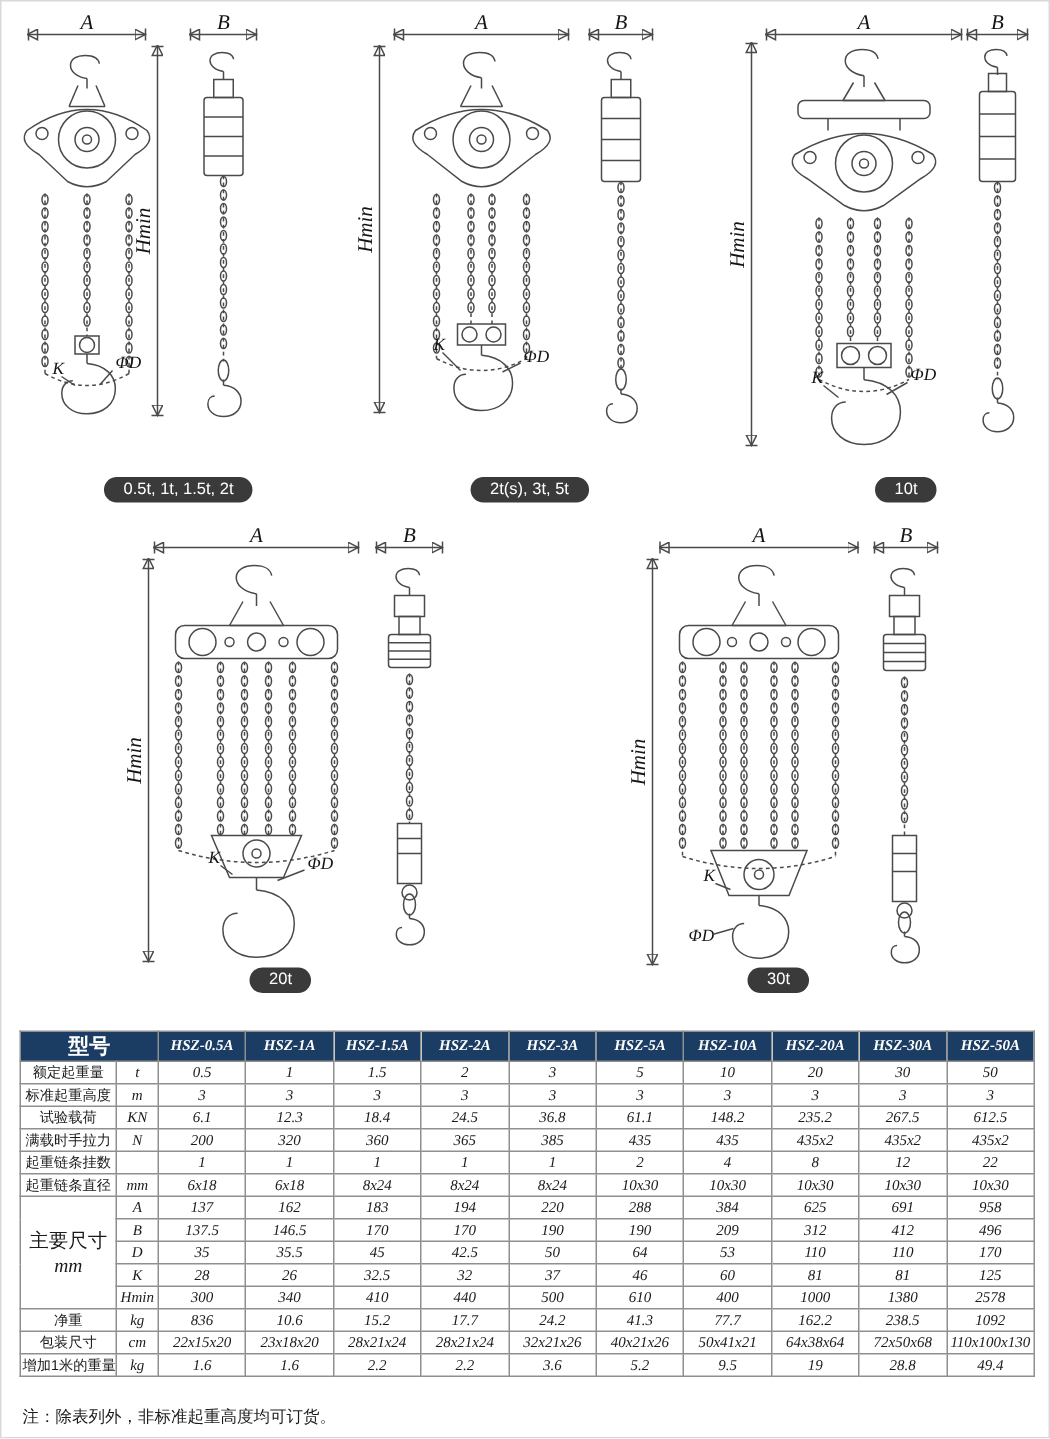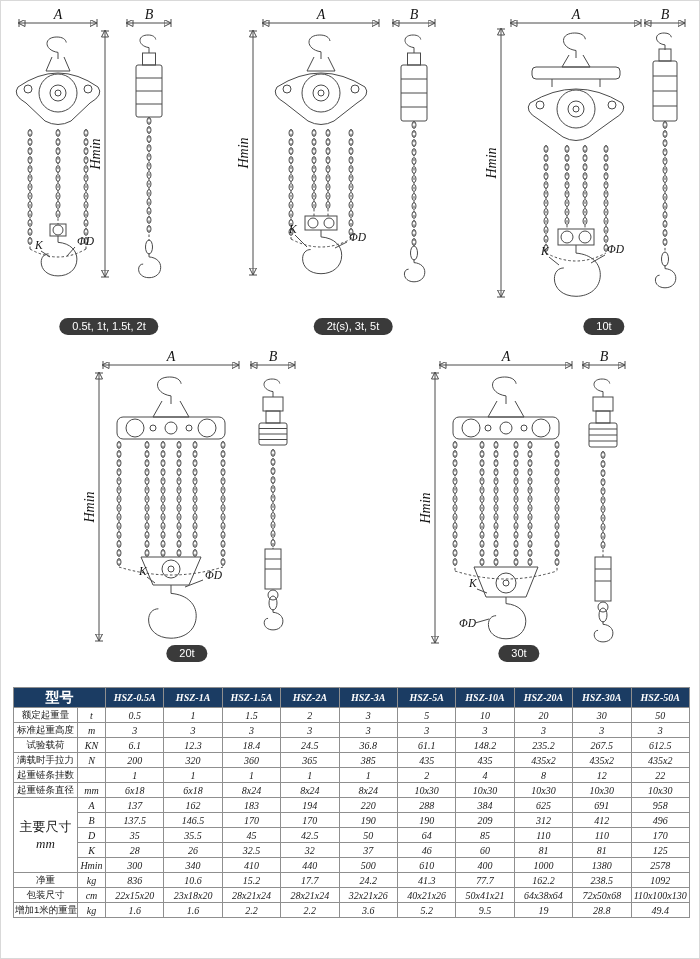--- a/index.html
+++ b/index.html
@@ -8,21 +8,21 @@
   .page { position:relative; width:700px; height:959px; background:#fff; border:1px solid #d9d9d9; overflow:hidden; }
 
   
   .diagram-area { position:absolute; left:0; top:0; width:700px; height:676px; }
   .art line, .art path, .art rect, .art circle, .art ellipse { stroke:#4a4a4a; fill:none; stroke-width:1; }
   .art text { stroke:none; fill:#141414; font-family:"Liberation Serif","DejaVu Serif",serif; font-style:italic; font-size:14px; }
   .art text.sm { font-size:11.5px; }
 
   .badge { position:absolute; transform:translateX(-50%); background:var(--badge,#3a3a3a); color:#fff;
            font-size:11px; line-height:1; padding:3px 13px; border-radius:9px; white-space:nowrap; }
-  .b1 { left:108px; top:317px;text-align:center; }
+  .b1 { left:118px; top:317px;text-align:center; }
   .b2 { left:352px; top:317px; }
   .b3 { left:603px; top:317px; }
   .b4 { left:186px; top:644px; }
   .b5 { left:518px; top:644px; }
 
   
   .table-wrap { position:absolute; left:12px; top:686px; width:676px; }
   table { border-collapse:collapse; width:676px; table-layout:fixed; }
   th, td { border:1px solid #8f8f8f; text-align:center; vertical-align:middle;
            padding:0 1px; height:15px; overflow:hidden; white-space:nowrap; color:#1a1a1a; }
@@ -809,21 +809,21 @@
             <td class="val">496</td>
           </tr>
           <tr>
             <td class="val">D</td>
             <td class="val">35</td>
             <td class="val">35.5</td>
             <td class="val">45</td>
             <td class="val">42.5</td>
             <td class="val">50</td>
             <td class="val">64</td>
-            <td class="val">85</td>
+            <td class="val">53</td>
             <td class="val">110</td>
             <td class="val">110</td>
             <td class="val">170</td>
           </tr>
           <tr>
             <td class="val">K</td>
             <td class="val">28</td>
             <td class="val">26</td>
             <td class="val">32.5</td>
             <td class="val">32</td>
@@ -886,13 +886,14 @@
             <td class="val">5.2</td>
             <td class="val">9.5</td>
             <td class="val">19</td>
             <td class="val">28.8</td>
             <td class="val">49.4</td>
           </tr>
         </tbody>
       </table>
   </div>
 
+  <div class="note">注：除表列外，非标准起重高度均可订货。</div>
 </div>
 
 </body></html>

